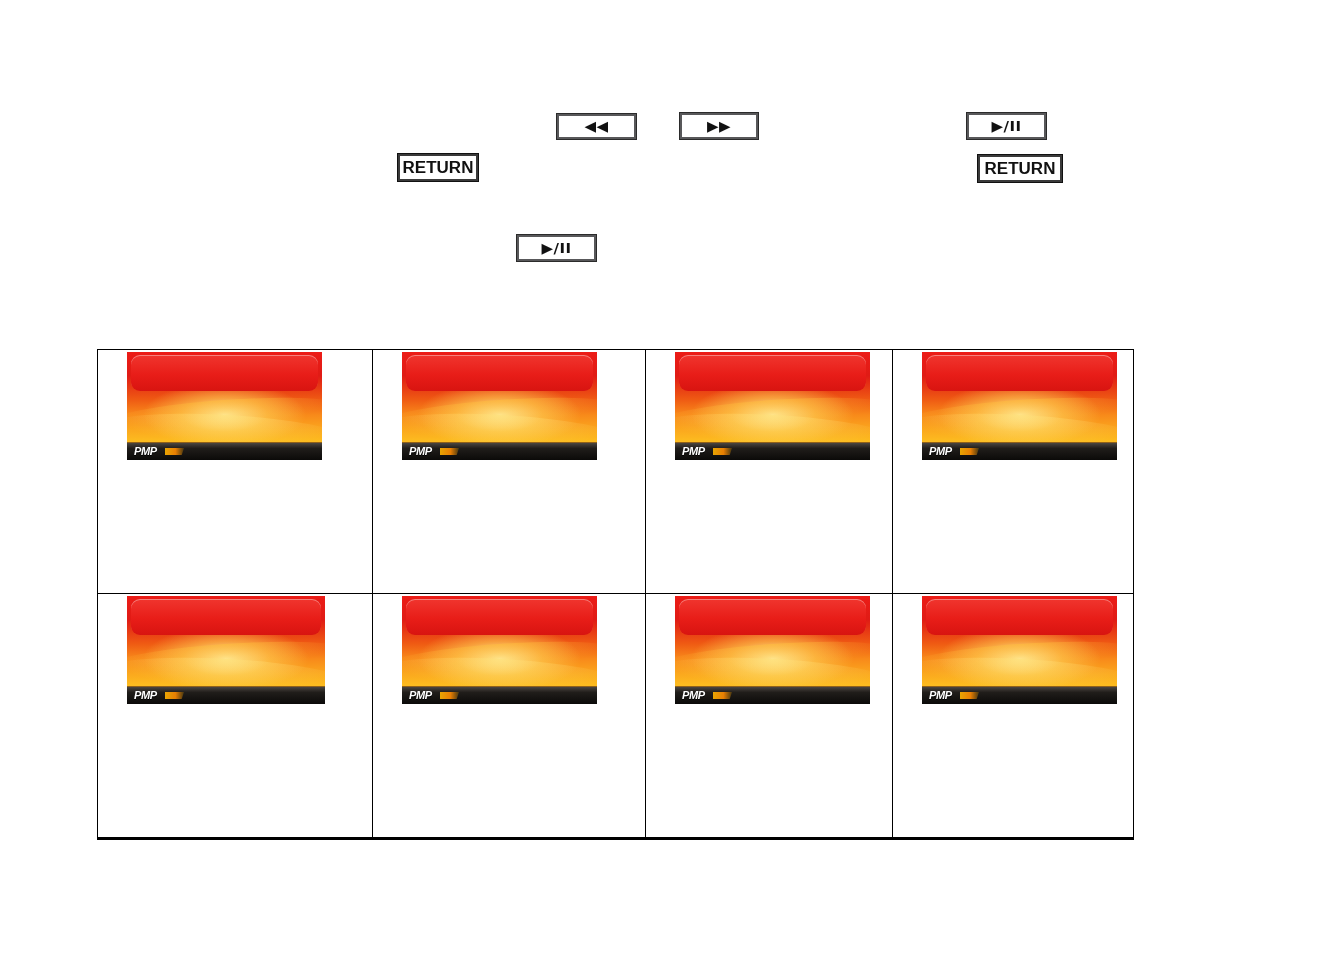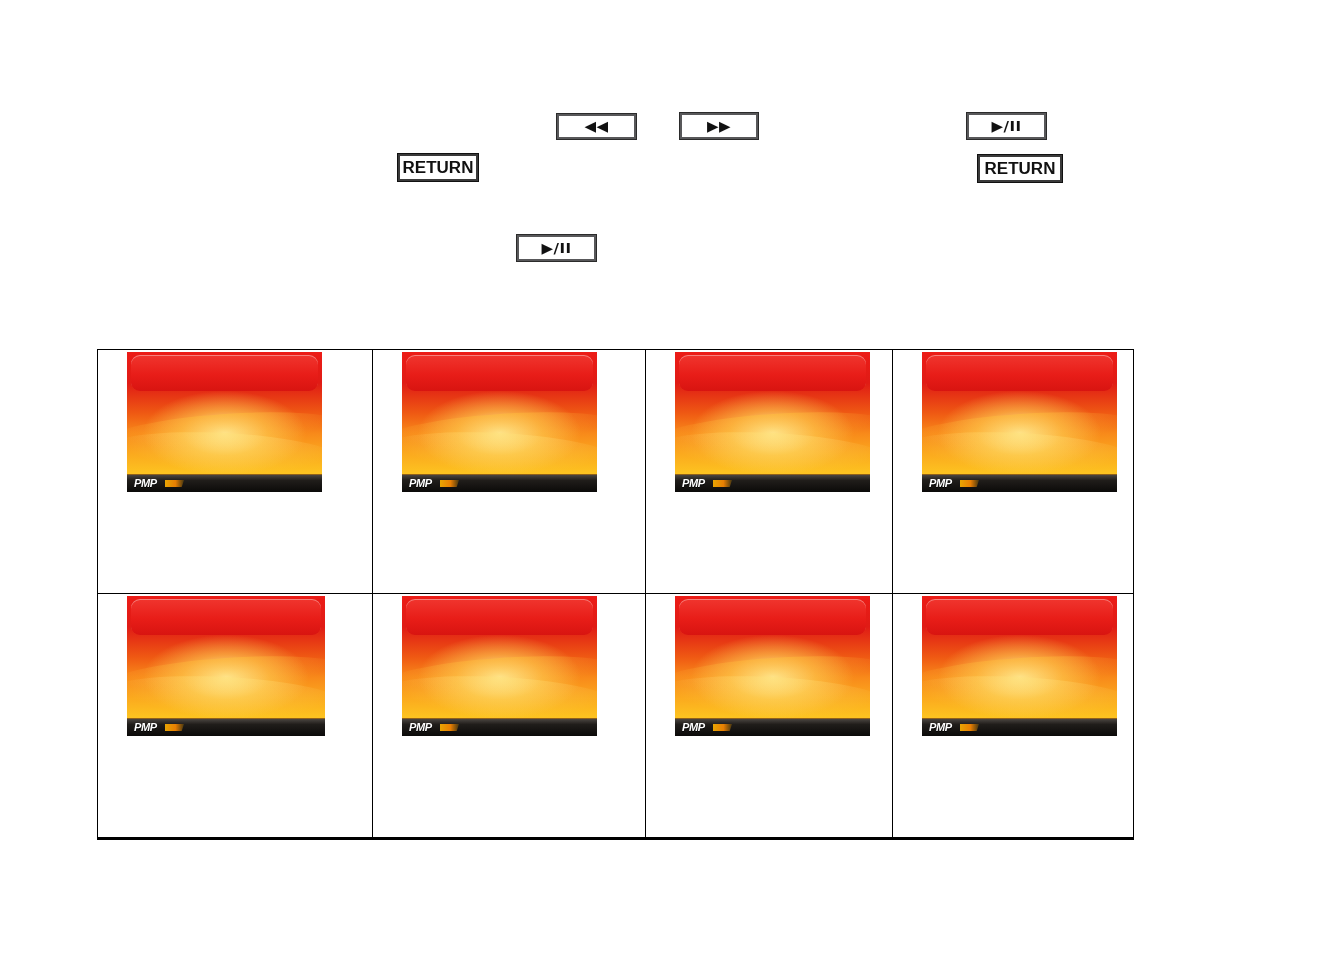--- a/index.html
+++ b/index.html
@@ -55,21 +55,21 @@
   }
   #shots-table tr:last-child td{ border-bottom:3px solid #000000; }
   #shots-table td.c0{ width:274px; }
   #shots-table td.c1{ width:272px; }
   #shots-table td.c2{ width:246px; }
   #shots-table td.c3{ width:240px; }
 
   
   .screen{
     position:relative;
-    width:195px;height:140px;
+    width:195px;height:108px;
     margin:2px 0 8px 29px;
     overflow:hidden;
     background:#d51010;
     box-shadow:0 0 0 0 transparent;
   }
   .screen.wide{ width:198px; }
   .screen .bg{
     position:absolute;inset:0;
     background:
       radial-gradient(ellipse 58% 42% at 50% 58%, rgba(255,245,170,.95) 0%, rgba(255,214,90,.55) 38%, rgba(255,150,30,0) 72%),

